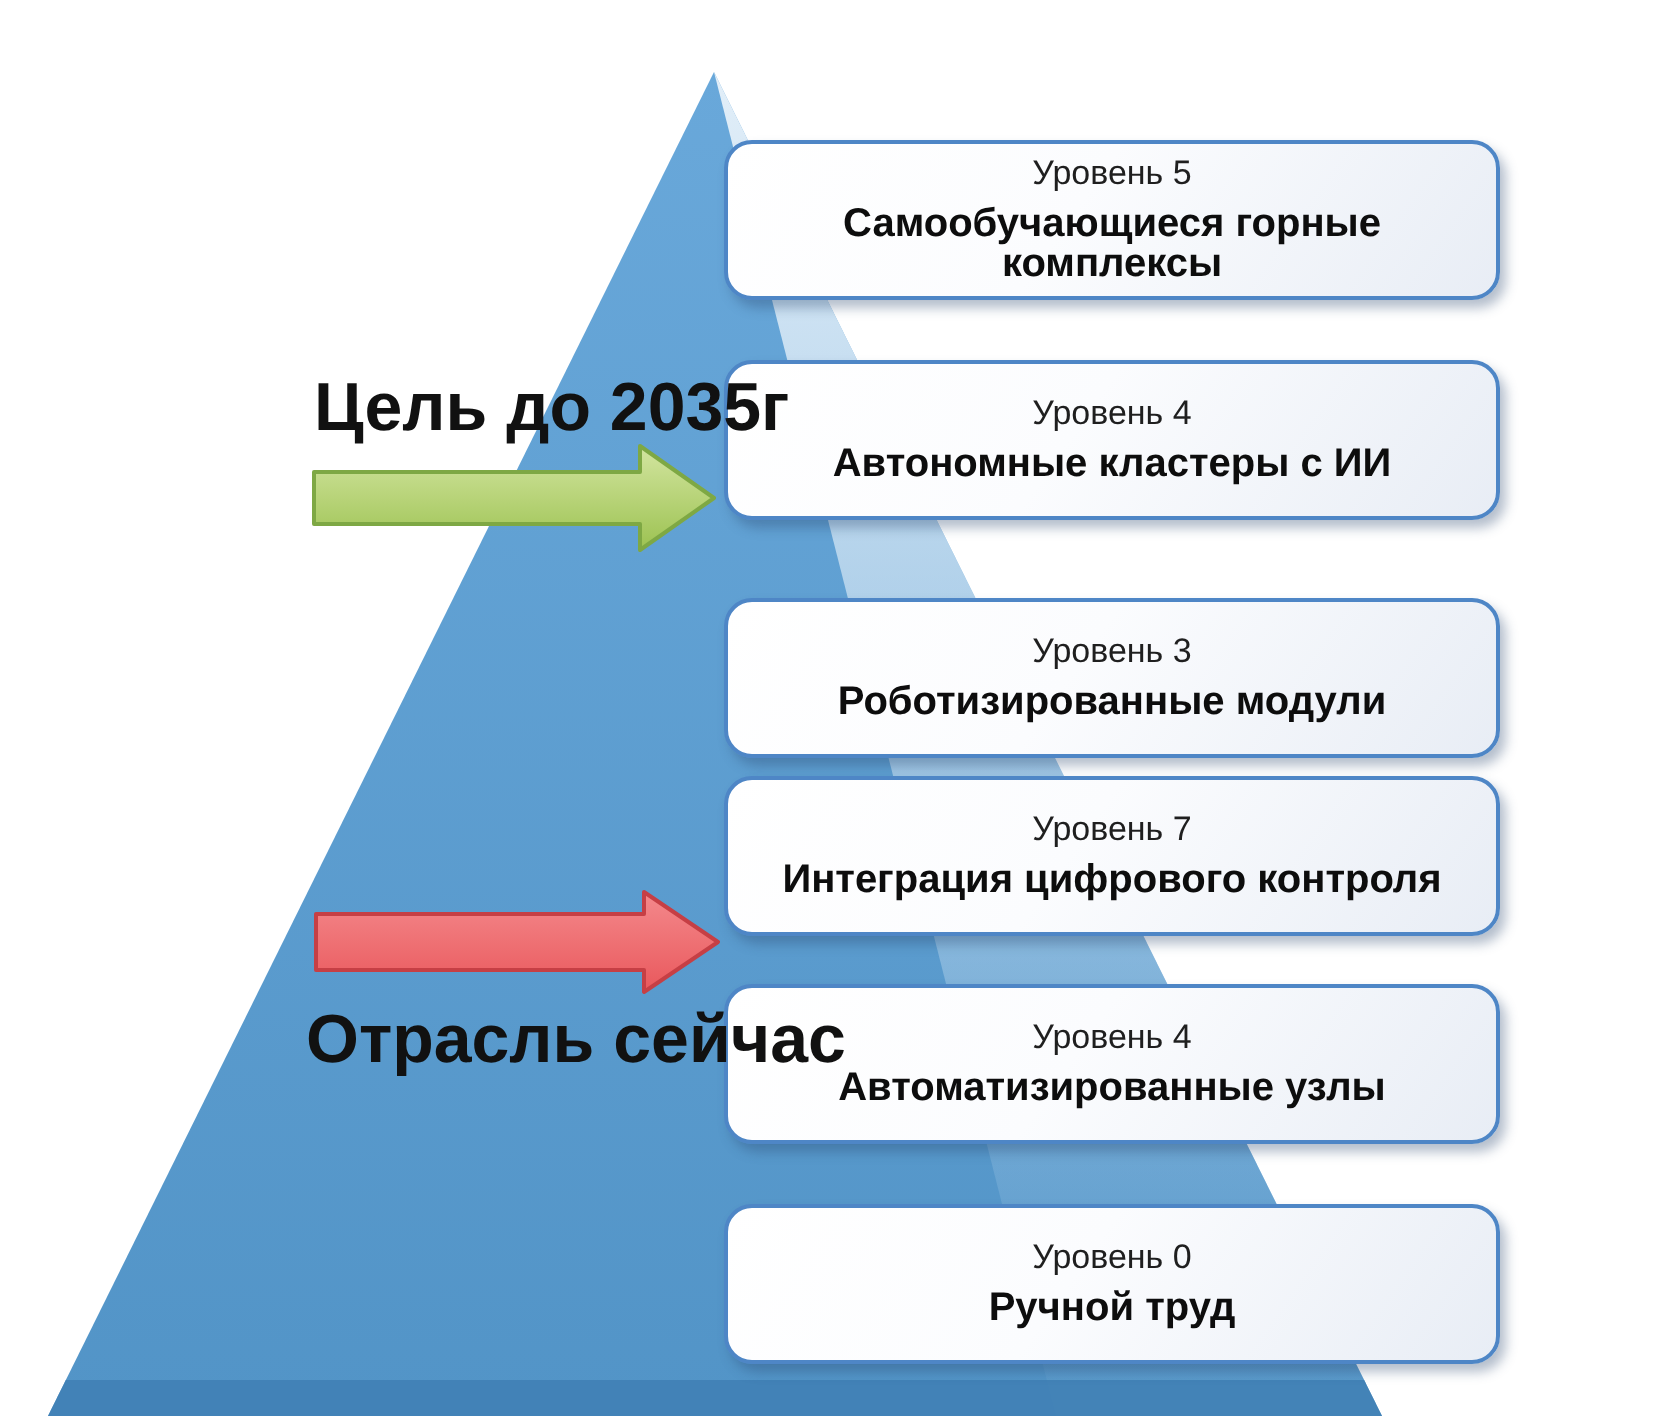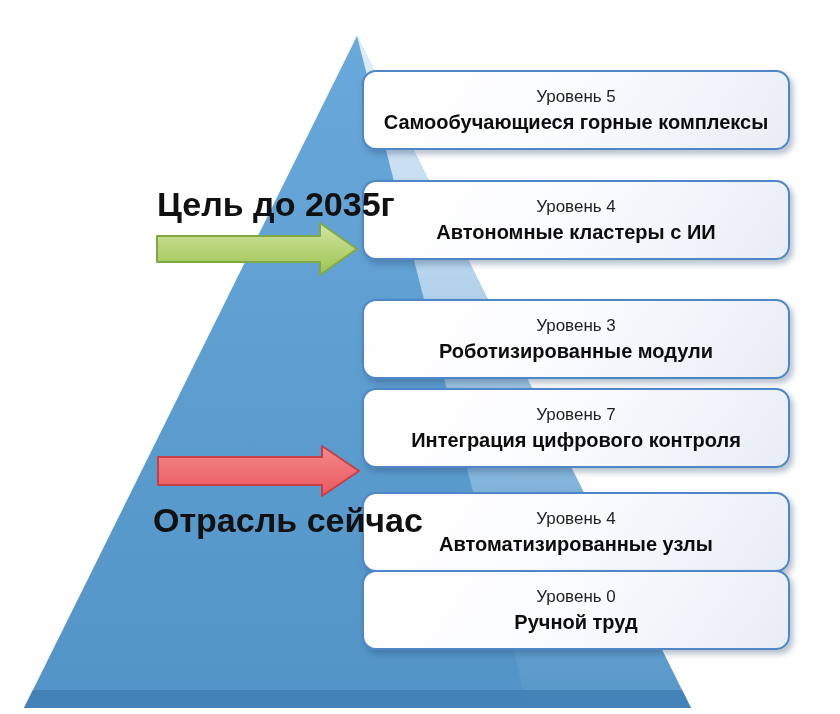--- a/index.html
+++ b/index.html
@@ -7,21 +7,21 @@
     position:relative;
     width:840px;height:714px;
     background:#ffffff;
     overflow:hidden;
     font-family:"Liberation Sans", sans-serif;
   }
   .pyramid-svg{position:absolute;left:0;top:0;width:840px;height:714px;}
   .level-box{
     position:absolute;
     left:362px;
-    width:428px;
+    width:388px;
     height:80px;
     box-sizing:border-box;
     border:2px solid #4e86c6;
     border-radius:14px;
     background:linear-gradient(125deg,#ffffff 0%,#fbfcfe 45%,#e8edf5 100%);
     box-shadow:3px 4px 6px rgba(40,70,110,0.35);
     display:flex;
     flex-direction:column;
     align-items:center;
     justify-content:center;
@@ -104,21 +104,21 @@
     <div class="level-title">Роботизированные модули</div>
   </div>
   <div class="level-box" style="top:388px">
     <div class="level-label">Уровень 7</div>
     <div class="level-title">Интеграция цифрового контроля</div>
   </div>
   <div class="level-box" style="top:492px">
     <div class="level-label">Уровень 4</div>
     <div class="level-title">Автоматизированные узлы</div>
   </div>
-  <div class="level-box" style="top:570px">
+  <div class="level-box" style="top:602px">
     <div class="level-label">Уровень 0</div>
     <div class="level-title">Ручной труд</div>
   </div>
 
   <div class="side-label" id="goal-label">Цель до 2035г</div>
   <div class="side-label" id="current-label">Отрасль сейчас</div>
 
 </div>
 
 </body></html>

